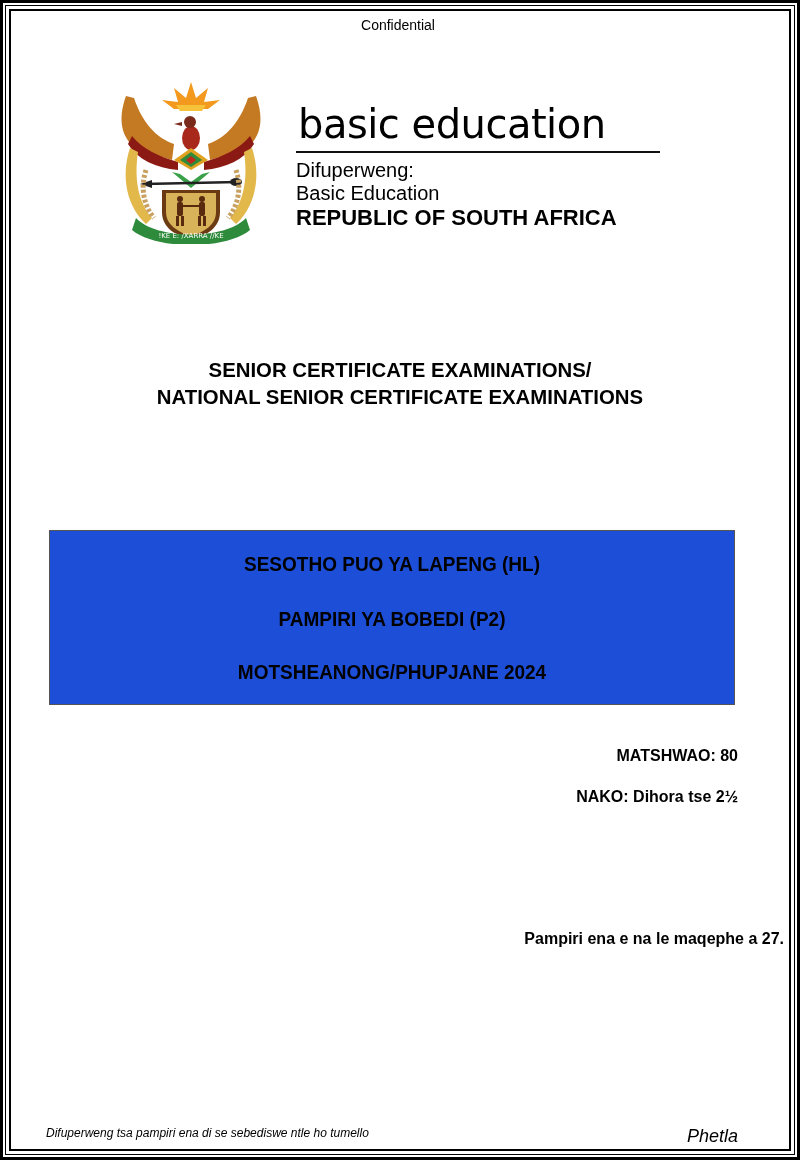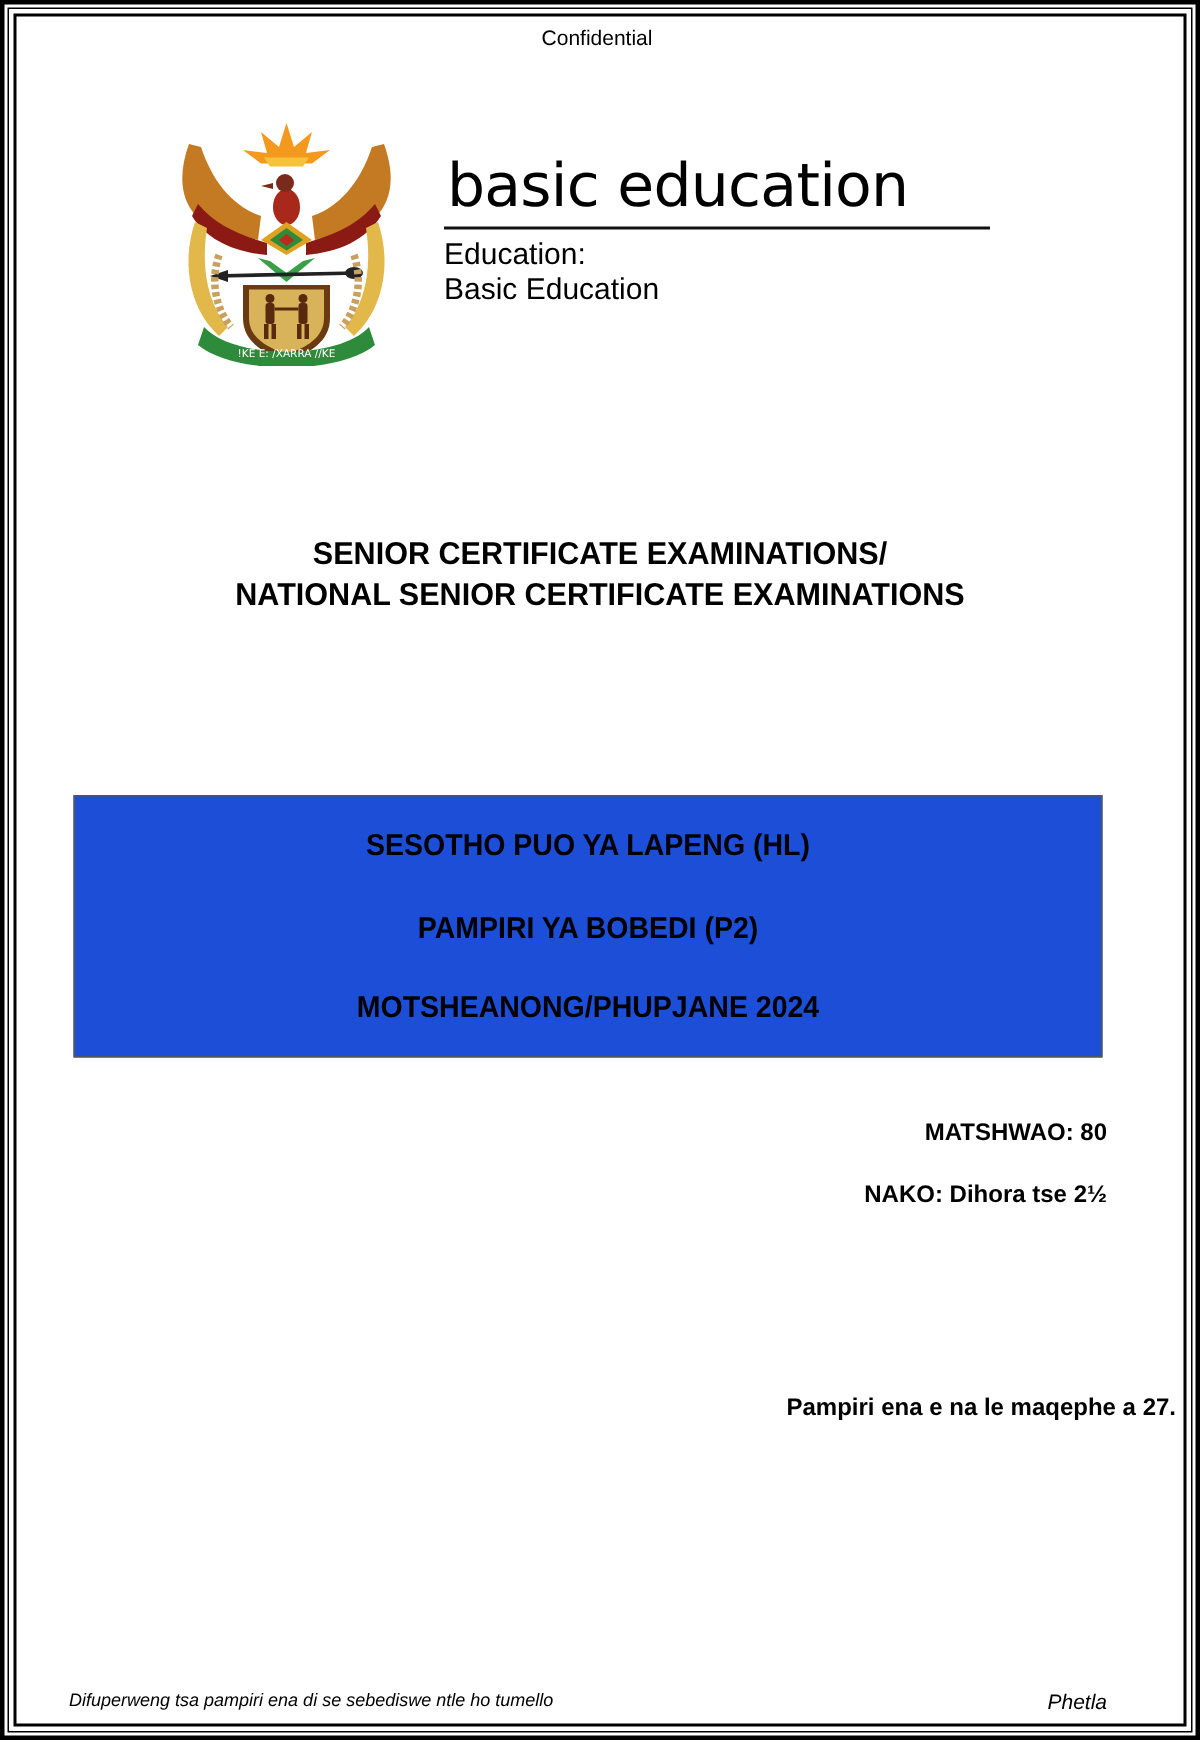--- a/index.html
+++ b/index.html
@@ -22,21 +22,21 @@
 
     .subject-box { position: absolute; left: 49px; top: 530px; width: 686px; height: 175px; background: #1d4ed8; border: 1px solid #555; box-sizing: border-box; }
     .subject-line { position: absolute; left: 0; width: 100%; text-align: center; font-weight: bold; font-size: 20px; transform: scaleX(0.95); }
 
     .marks { position: absolute; right: 62px; top: 747px; font-weight: bold; font-size: 16px; text-align: right; }
     .time { position: absolute; right: 62px; top: 788px; font-weight: bold; font-size: 16px; text-align: left; }
 
     .pages-note { position: absolute; top: 930px; left: 0; width: 784px; text-align: right; font-weight: bold; font-size: 16px; }
 
     .footer-left { position: absolute; left: 46px; top: 1126px; font-style: italic; font-size: 12px; }
-    .footer-right { position: absolute; right: 62px; top: 1126px; font-style: italic; font-size: 14px; text-align: center; }
+    .footer-right { position: absolute; right: 62px; top: 1126px; font-style: italic; font-size: 18px; text-align: center; }
   </style>
 </head>
 <body>
 
 <div class="frame-outer"></div>
 <div class="frame-mid"></div>
 <div class="frame-inner"></div>
 
 <div class="confidential">Confidential</div>
 
@@ -86,22 +86,23 @@
     <line x1="67" y1="128" x2="83" y2="128" stroke="#5a2a0e" stroke-width="2"></line>
   </g>
 
   <path d="M20,140 C40,162 110,162 130,140 L134,152 C110,172 40,172 16,152 Z" fill="#2e8b3c"></path>
   <text x="75" y="160" font-size="7" fill="#ffffff" text-anchor="middle" font-family="DejaVu Sans, sans-serif">!KE E: /XARRA //KE</text>
 </svg>
 
 <div class="brand">
   <div class="brand-title">basic education</div>
   <div class="brand-rule"></div>
-  <div class="brand-dept">Education:</div>
+  <div class="brand-dept">Difuperweng:</div>
   <div class="brand-dept" style="margin-top:0">Basic Education</div>
+  <div class="brand-republic">REPUBLIC OF SOUTH AFRICA</div>
 </div>
 
 <div class="exam-heading">
   <div>SENIOR CERTIFICATE EXAMINATIONS/</div>
   <div>NATIONAL SENIOR CERTIFICATE EXAMINATIONS</div>
 </div>
 
 <div class="subject-box">
   <div class="subject-line" style="top:22px">SESOTHO PUO YA LAPENG (HL)</div>
   <div class="subject-line" style="top:77px">PAMPIRI YA BOBEDI (P2)</div>

